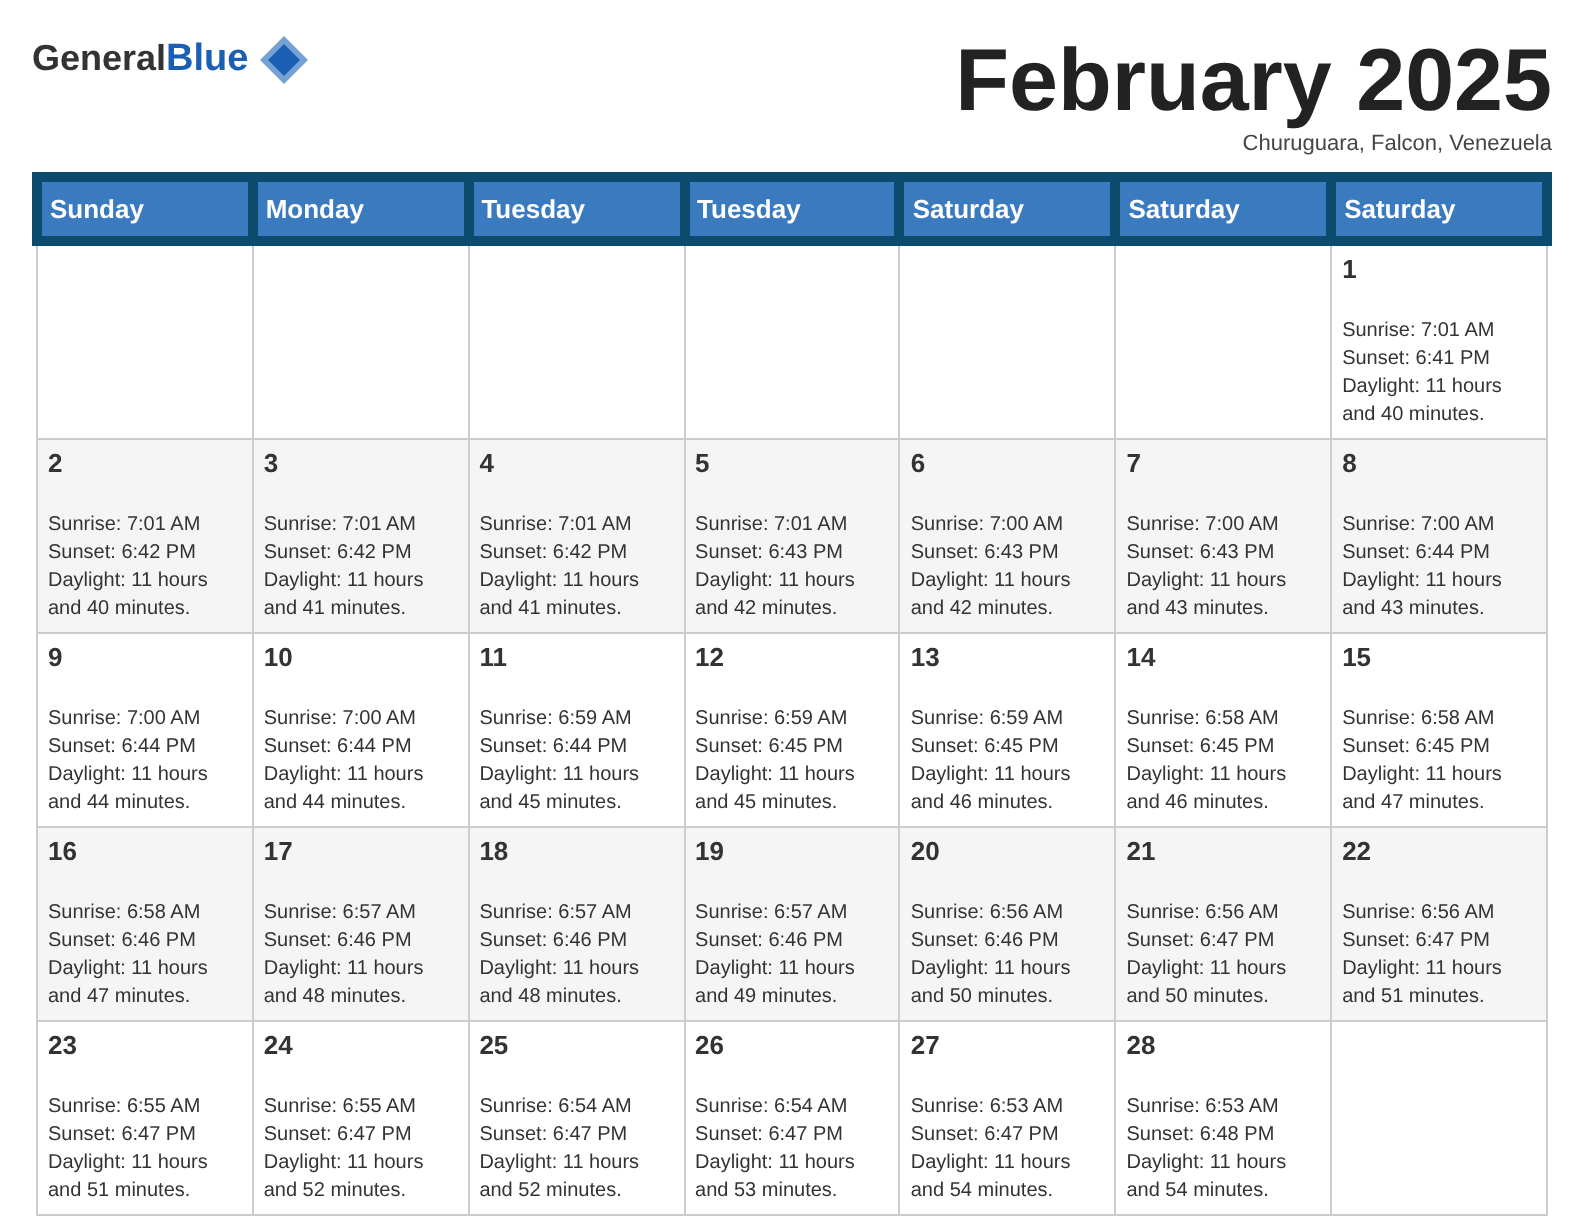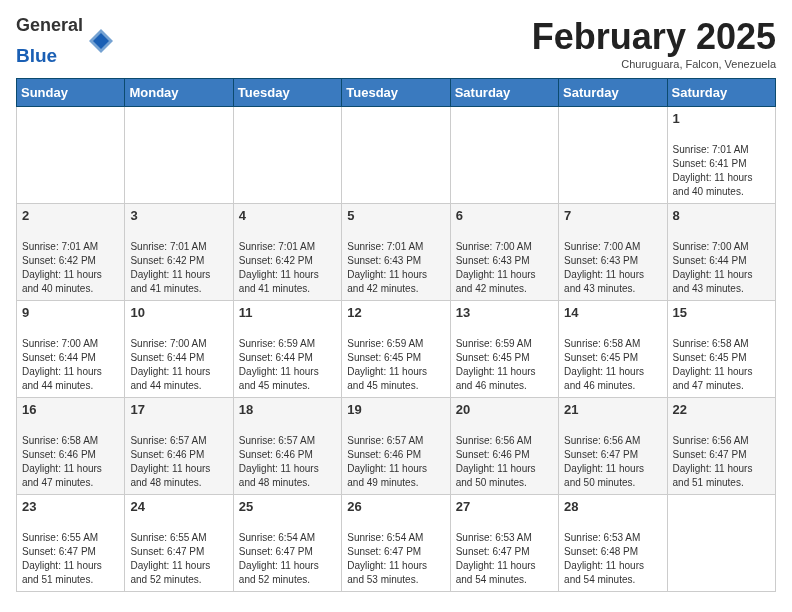--- a/index.html
+++ b/index.html
@@ -15,64 +15,63 @@
       justify-content: space-between;
       align-items: flex-start;
       margin-bottom: 8px;
     }
     .logo {
       display: flex;
       align-items: center;
     }
     .logo-text {
       display: flex;
-      flex-direction: column;
+      flex-direction: row;
       line-height: 1.1;
-      gap: 10px;
     }
     .logo-general {
       font-size: 18px;
       font-weight: bold;
       color: #333;
     }
     .logo-blue {
       font-size: 19px;
       font-weight: bold;
       color: #1a5fb4;
     }
     .logo-icon {
       width: 28px;
       height: 28px;
       margin-left: 4px;
     }
     .title-area {
       text-align: right;
     }
     .month-title {
-      font-size: 36px;
+      font-size: 44px;
       font-weight: bold;
       color: #222;
     }
     .location-title {
       font-size: 11px;
       color: #444;
     }
     .calendar-table {
       width: 100%;
       border-collapse: collapse;
       border: 1px solid #ccc;
     }
     .calendar-table th {
       background-color: #3a7abf;
       color: #fff;
       font-size: 13px;
       font-weight: bold;
       padding: 6px 4px;
       text-align: left;
-      border: 1px solid #0c4a6e;
+      border: 5px solid #0c4a6e;
     }
     .calendar-table td {
       vertical-align: top;
       border: 1px solid #ccc;
       padding: 4px 5px;
       width: calc(100% / 7);
       min-height: 80px;
       height: 85px;
       font-size: 10.5px;
       color: #333;

